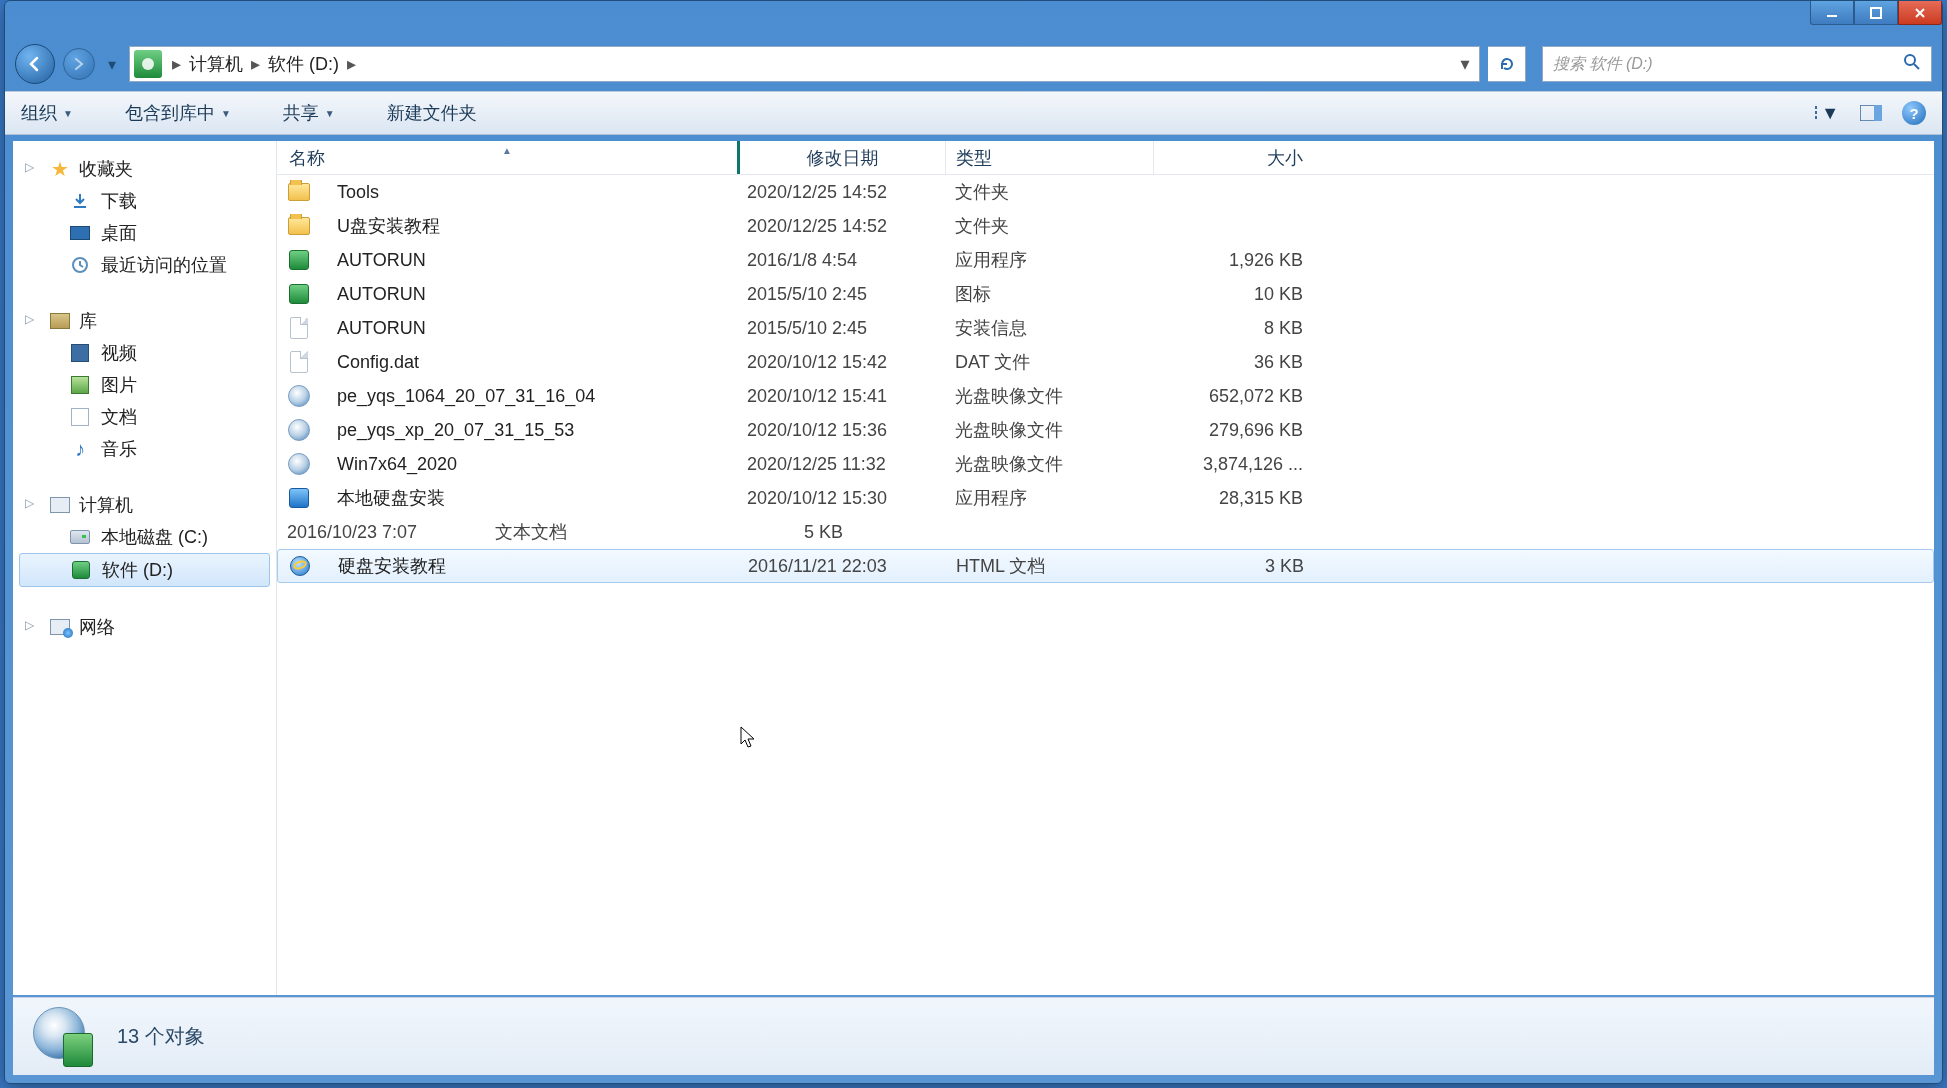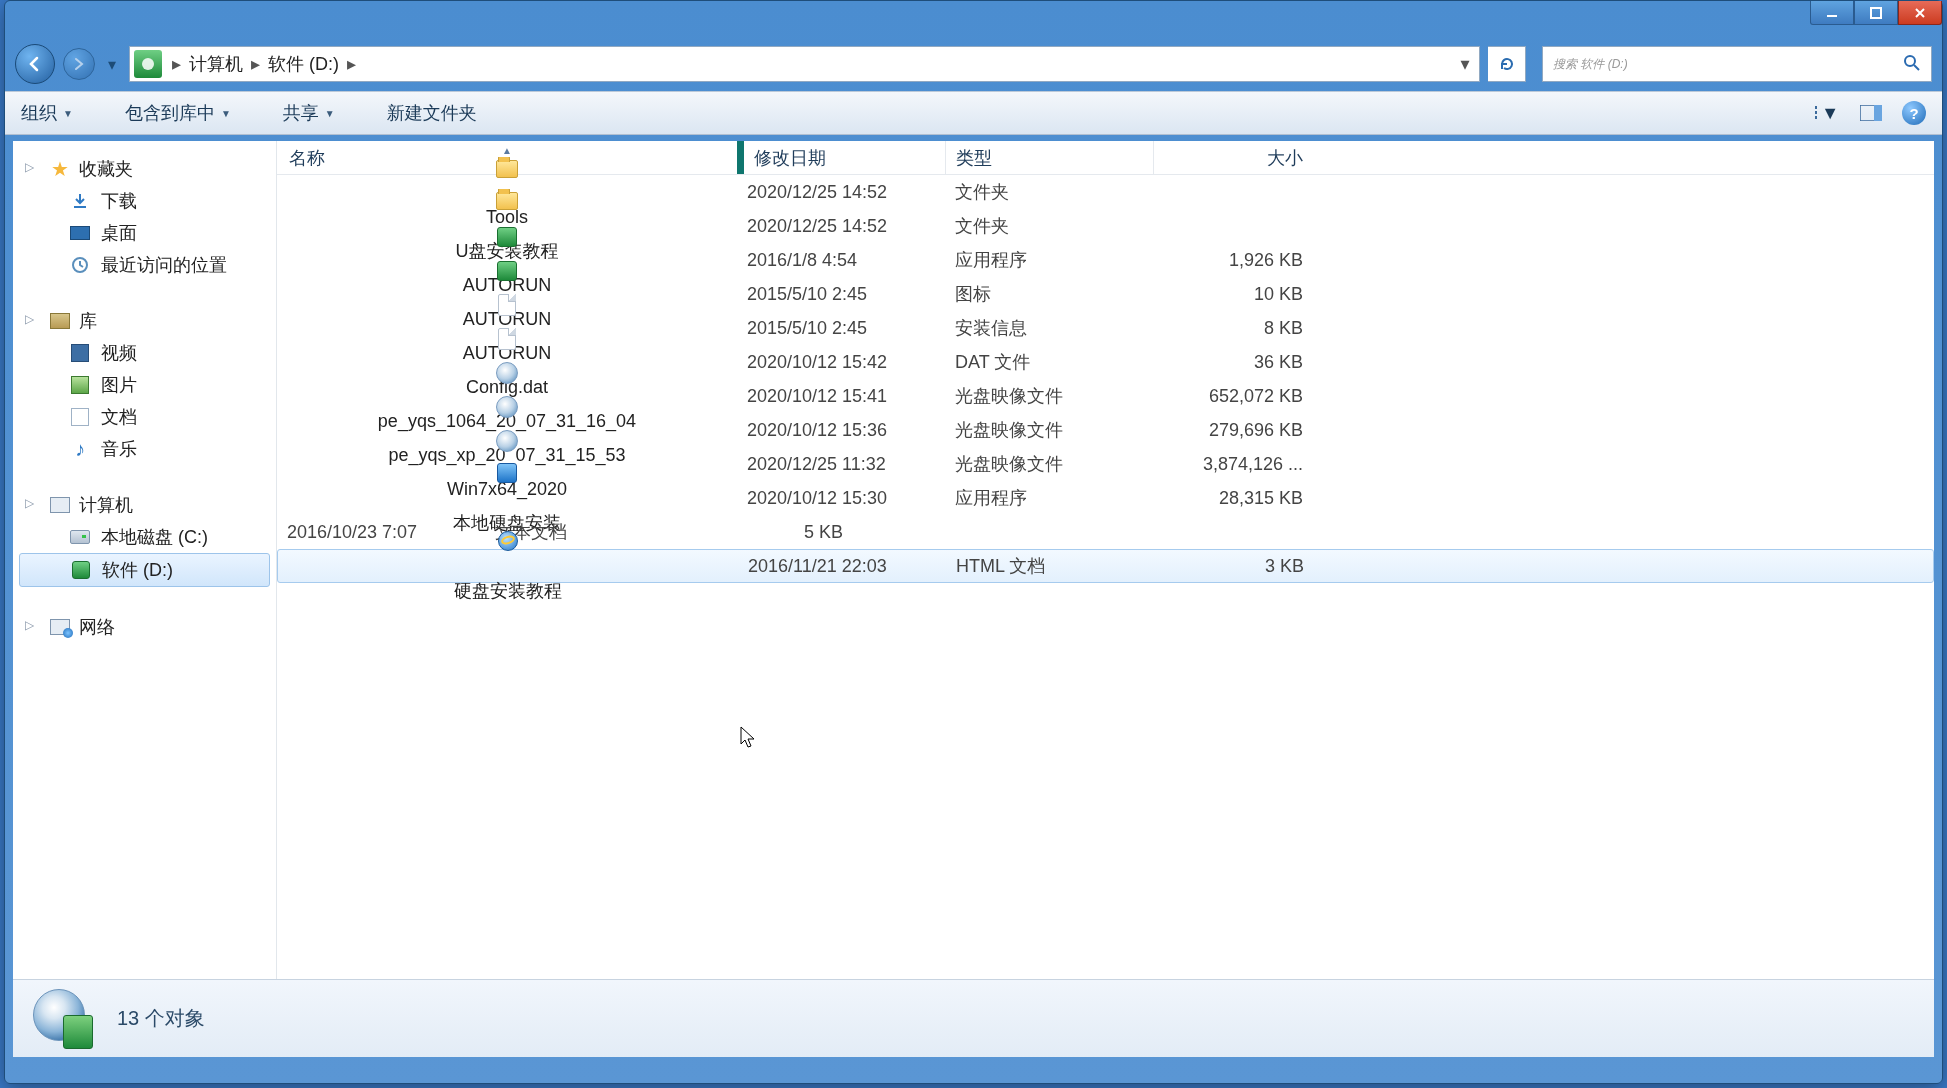--- a/index.html
+++ b/index.html
@@ -78,21 +78,21 @@
 .addressbar .dd { margin-left:auto; width:28px; text-align:center; color:#555; }
 .refresh-btn {
   width:38px;height:36px;background:#fff;border:1px solid #91a9c2;border-left:none;
   display:flex;align-items:center;justify-content:center;color:#2b6cb0;
 }
 .searchbox {
   width: 390px; height: 36px;
   background:#fff;border:1px solid #91a9c2;
   display:flex;align-items:center;
   padding: 0 10px;
-  color:#999;font-style:italic;font-size:12px;
+  color:#999;font-style:italic;font-size:16px;
   margin-left:8px;
 }
 .searchbox .mag { margin-left:auto; color:#2a6ab0; }
 
 
 .toolbar {
   height: 44px;
   background: linear-gradient(#f4f7fb,#dbe6f2);
   border-top: 1px solid #bcc9d8;
   border-bottom: 1px solid #b0bfd1;
@@ -154,47 +154,47 @@
 }
 .colheaders {
   display:flex;
   border-bottom: 1px solid #e5e9ee;
   height: 34px;
   align-items:center;
   color:#1f3c5a;
 }
 .col { padding: 0 10px; }
 .col.name { width: 460px;  padding-left: 12px;}
-.col.date { width: 208px; border-left:7px solid #0f766e;height:100%;display:flex;align-items:center;}
+.col.date { width: 208px; border-left:3px solid #0f766e;height:100%;display:flex;align-items:center;justify-content:center;}
 .col.type { width: 208px; border-left:1px solid #e5e9ee;height:100%;display:flex;align-items:center;}
 .col.size { width: 160px; border-left:1px solid #e5e9ee;height:100%;display:flex;align-items:center;justify-content:flex-end;}
 .sort-ind { width:100%;text-align:center;font-size:10px;color:#5a7aa0;position:absolute;top:-1px;left:0;}
 .col.name { position:relative; }
 
 .rows { }
 .row {
   display:flex; align-items:center;
   height: 34px;
 }
 .row.focused {
   background: linear-gradient(#f3f9ff,#e3f0fd);
   border:1px solid #a6cbee;
   border-radius:3px;
 }
 .cell { padding: 0 10px; white-space:nowrap; overflow:hidden; text-overflow:ellipsis; }
-.cell.name { width:460px; display:flex;align-items:center;gap:26px; padding-left:10px;flex-direction:column;}
+.cell.name { width:460px; display:flex;align-items:center;gap:26px; padding-left:10px;}
 .cell.date { width:208px; color:#444;}
 .cell.type { width:208px; color:#444;}
 .cell.size { width:160px; text-align:right; color:#444;}
 .fico { width:24px;height:24px;flex-shrink:0;display:flex;align-items:center;justify-content:center; }
 
 
 .detailspane {
   position:absolute;
-  left:8px;right:8px;bottom:26px;height:78px;
+  left:8px;right:8px;bottom:8px;height:78px;
   background: linear-gradient(#f1f6fc,#e3ecf6);
   border-top:1px solid #c7d3e0;
   display:flex;align-items:center;
   padding: 0 20px;
   gap: 24px;
   font-size: 20px;
   color:#2b4a68;
 }
 .detailspane .bigicon {
   width:60px;height:60px;

